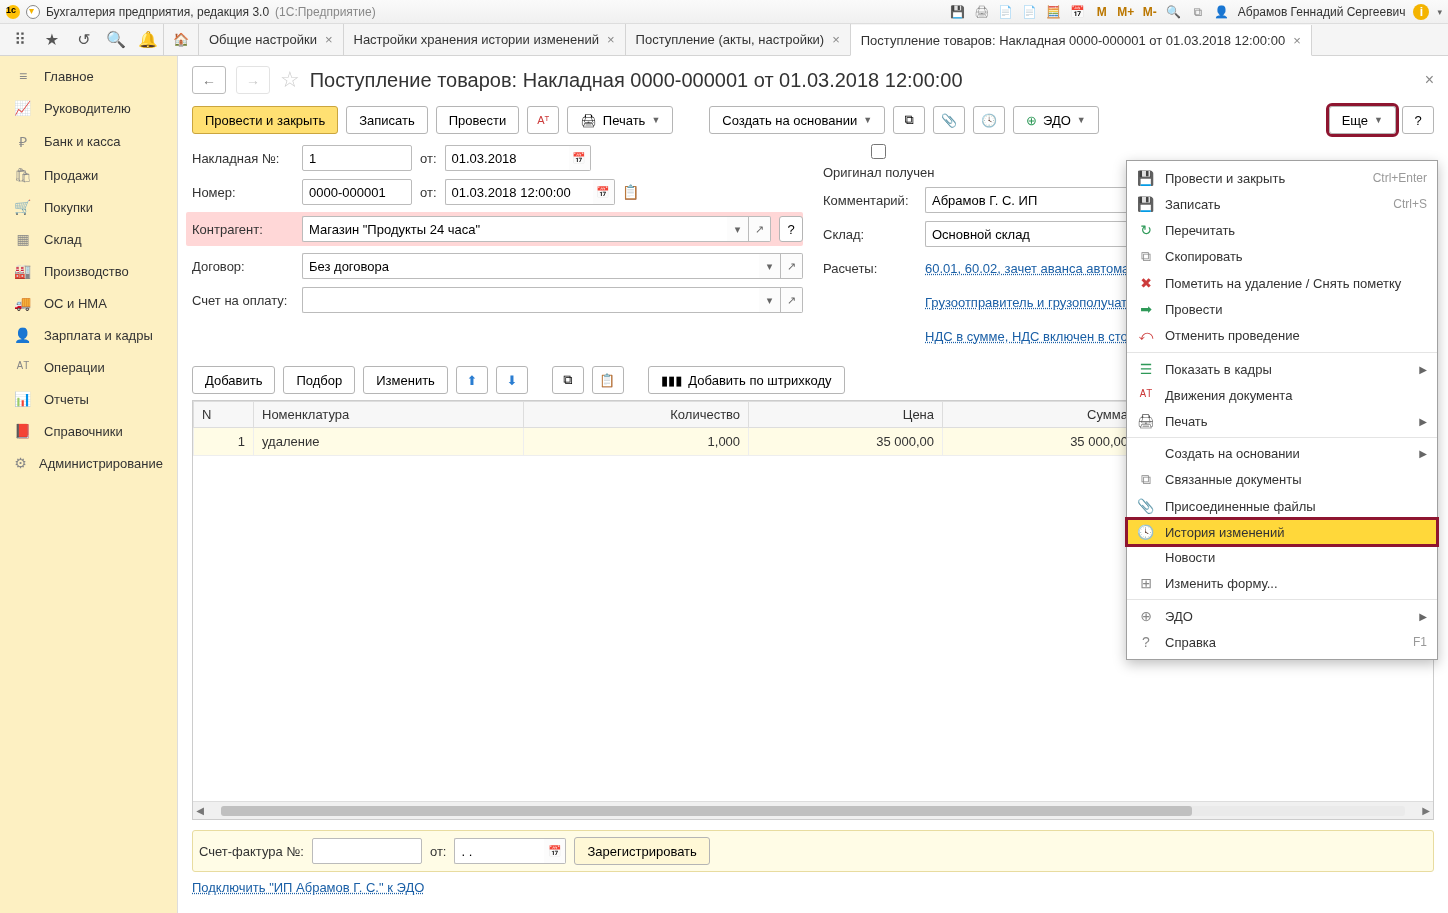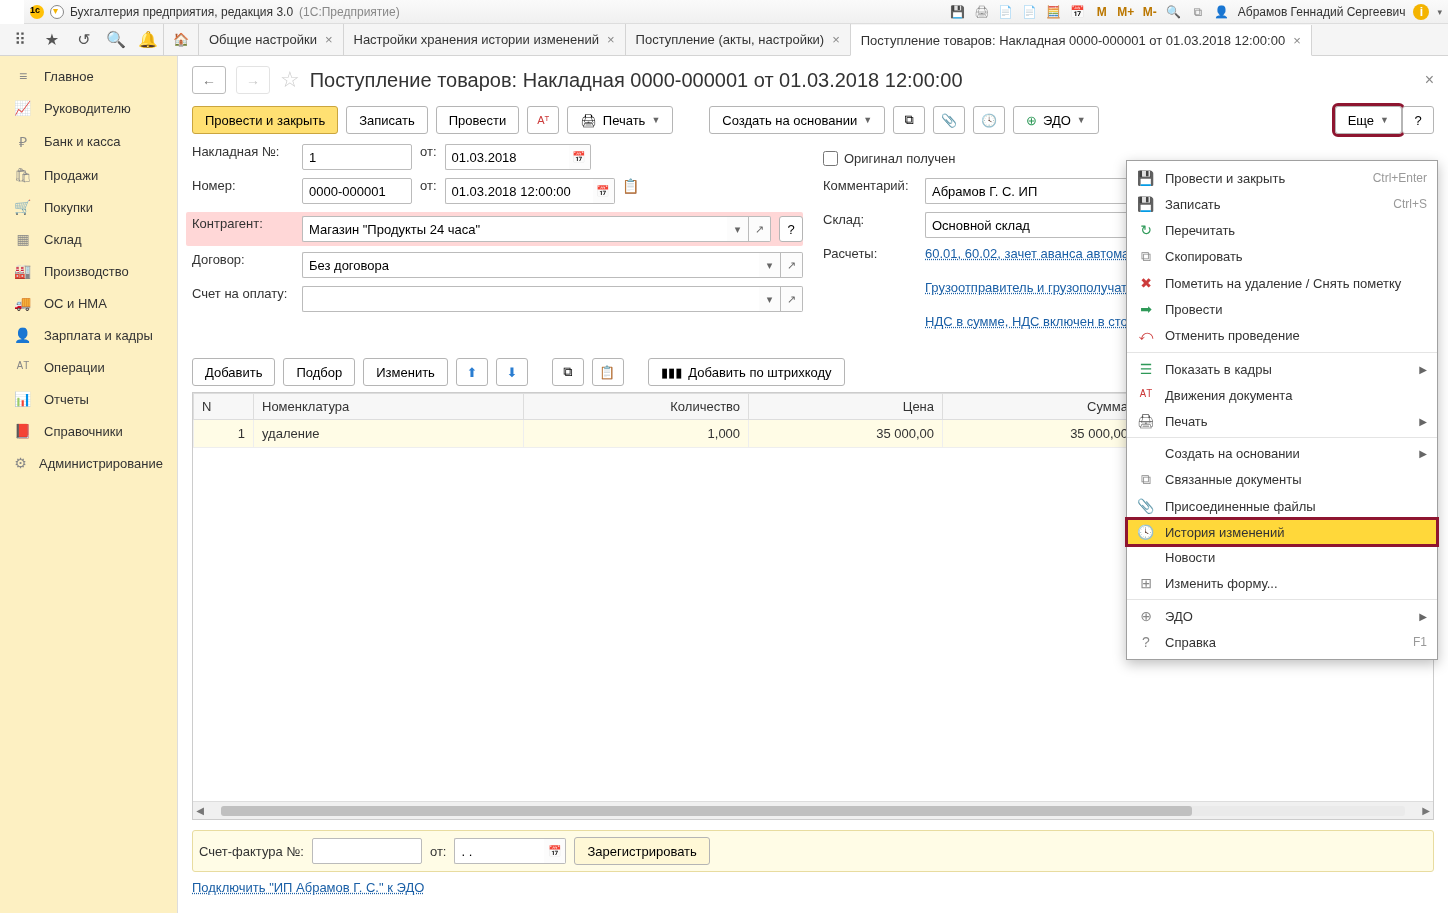--- a/index.html
+++ b/index.html
@@ -1,19 +1,19 @@
 <!DOCTYPE html>
 <html><head>
 <meta charset="utf-8">
 <style>
 * { box-sizing: border-box; margin: 0; padding: 0; font-family: Arial, sans-serif; }
 body { font-size: 13px; color: #333; background: #fff; overflow: hidden; }
 
 
-.titlebar { height: 24px; background: linear-gradient(#fafafa,#f0f0f0); display: flex; align-items: center; padding: 0 6px; border-bottom: 1px solid #ddd; font-size: 12px; margin-left: 24px; }
+.titlebar { height: 24px; background: linear-gradient(#fafafa,#f0f0f0); display: flex; align-items: center; padding: 0 6px; border-bottom: 1px solid #ddd; font-size: 12px; }
 .titlebar .left { display: flex; align-items: center; gap: 6px; flex: 1; }
 .titlebar .right { display: flex; align-items: center; gap: 8px; }
 .tb-ico { width: 16px; height: 16px; display: inline-flex; align-items: center; justify-content: center; font-size: 12px; border-radius: 2px; }
 .circle-y { background: #ffc107; color: #000; border-radius: 50%; width: 14px; height: 14px; font-size: 9px; font-weight: bold; }
 .circle-b { background: #fff; border: 1px solid #888; border-radius: 50%; width: 14px; height: 14px; font-size: 9px; position: relative; }
 .circle-b::after { content: '▾'; color: #f4b400; position: absolute; left: 2px; top: -1px; font-size: 10px;}
 .tb-ico.gray { color: #888; }
 
 
 .tabbar { height: 32px; background: #f5f5f5; border-bottom: 1px solid #d4d4d4; display: flex; align-items: stretch; padding-left: 4px; }
@@ -43,32 +43,32 @@
 .toolbar { display: flex; align-items: center; gap: 8px; margin-bottom: 10px; }
 .btn { height: 28px; padding: 0 12px; border: 1px solid #b5b5b5; border-radius: 3px; background: #fff; display: inline-flex; align-items: center; gap: 6px; cursor: pointer; font-size: 13px; }
 .btn.primary { background: #ffe072; border-color: #caa53e; }
 .btn.icon-only { padding: 0; width: 32px; justify-content: center; }
 .btn .caret { font-size: 9px; color: #666; }
 .more-highlight { outline: 3px solid #8e1530; outline-offset: 0; }
 
 
 .form-area { display: flex; gap: 20px; margin-bottom: 8px; }
 .form-col { flex: 1; }
-.form-row { display: flex; gap: 8px; margin-bottom: 6px; min-height: 28px; }
+.form-row { display: flex; align-items: center; gap: 8px; margin-bottom: 6px; min-height: 28px; }
 .form-row label.fld-label { width: 102px; font-size: 13px; }
 .input { height: 26px; border: 1px solid #bbb; border-radius: 2px; padding: 0 6px; background: #fff; font-size: 13px; }
 .input.date { width: 124px; }
 .input-wrap { display: flex; }
 .input-wrap .input { border-right: none; border-radius: 2px 0 0 2px; }
 .input-wrap .ib { width: 22px; height: 26px; border: 1px solid #bbb; border-left: none; display: flex; align-items: center; justify-content: center; font-size: 11px; color: #666; cursor: pointer; background: #fcfcfc; }
 .input-wrap .ib:last-child { border-radius: 0 2px 2px 0; }
 .row-red { background: #ffd7d7; padding: 4px 0 4px 6px; margin-left:-6px; border-radius: 2px;}
 .tiny-ico { width: 18px; text-align: center; color: #888; font-size: 14px; cursor: pointer; }
 .link { color: #1a5fa6; text-decoration: underline dotted; cursor: pointer; }
-.chk { display: inline-flex; align-items: center; gap: 6px; }
+.chk { display: inline-flex; align-items: center; gap: 6px; flex-direction: column; }
 .chk input { width: 15px; height: 15px; }
 
 
 .tbl-toolbar { display: flex; gap: 8px; margin-top:2px; margin-bottom: 6px; }
 
 
 .grid { border: 1px solid #ccc; flex: 1; display: flex; flex-direction: column; overflow: hidden; }
 .grid table { width: 100%; border-collapse: collapse; font-size: 13px; }
 .grid th { background: #f7f7f7; border: 1px solid #ddd; padding: 5px 8px; text-align: left; font-weight: normal; }
 .grid td { border: 1px solid #eee; padding: 6px 8px; background: #fffce6;}
@@ -242,21 +242,21 @@
           <span>📎</span>
         </button>
       <button class="btn icon-only">
           <span>🕓</span>
         </button>
       <button class="btn">
           <span style="color:#2e9958">⊕</span>
           <span>ЭДО</span>
           <span class="caret">▼</span>
         </button>
-      <div style="margin-left:auto;display:flex;">
+      <div style="margin-left:auto;display:flex;gap:6px">
         <button class="btn more-highlight">
             <span>Еще</span>
             <span class="caret">▼</span>
           </button>
         <button class="btn icon-only">?</button>
       </div>
     </div>
 
     <div class="form-area">
       <div class="form-col">

